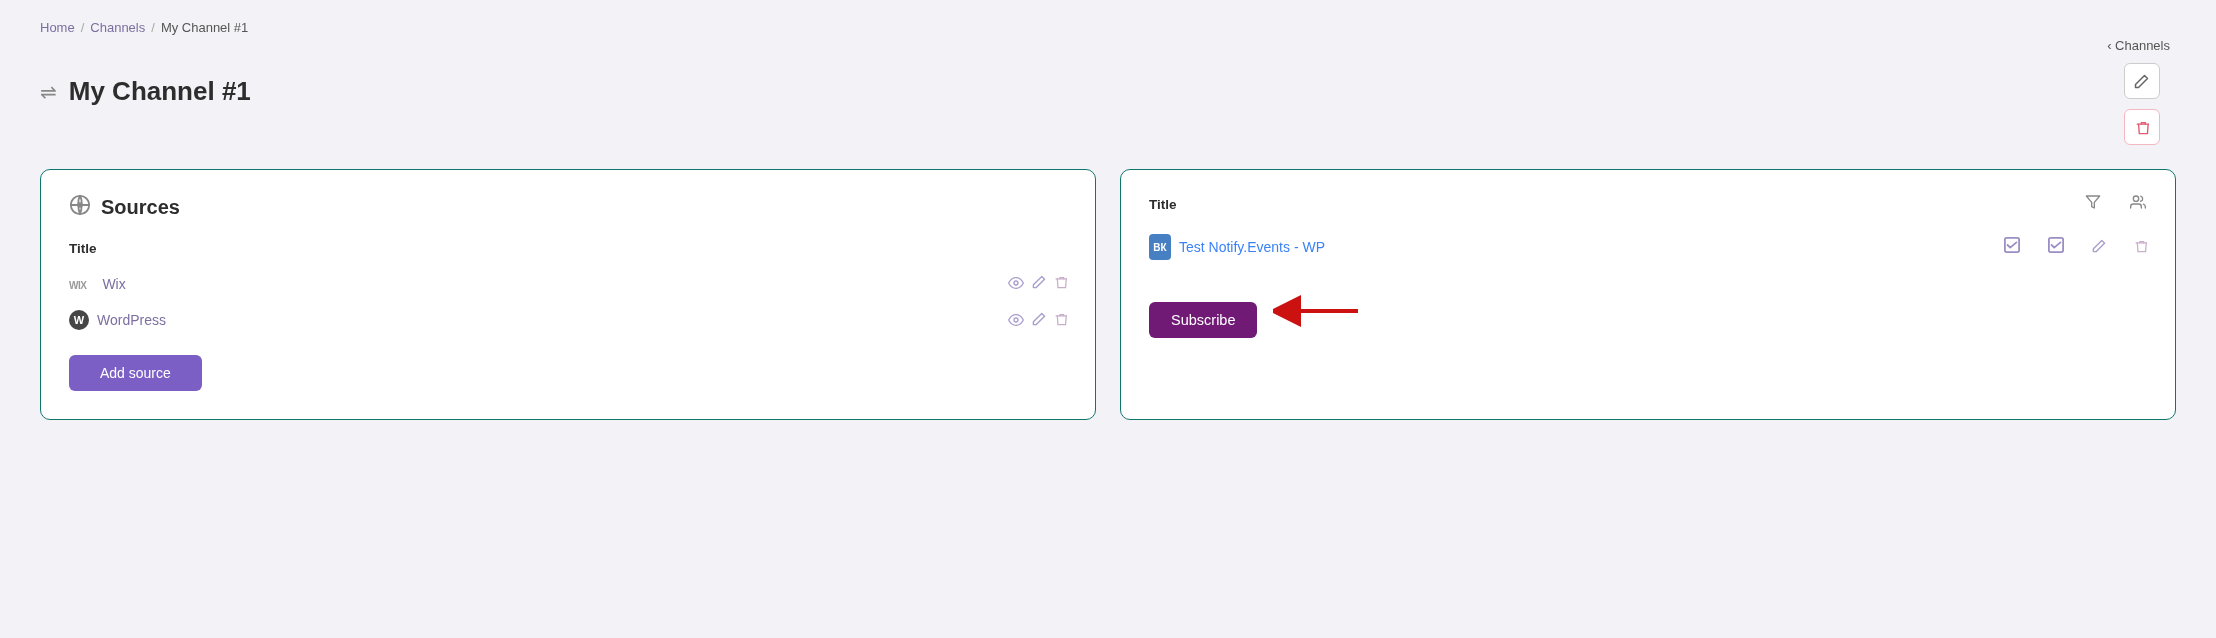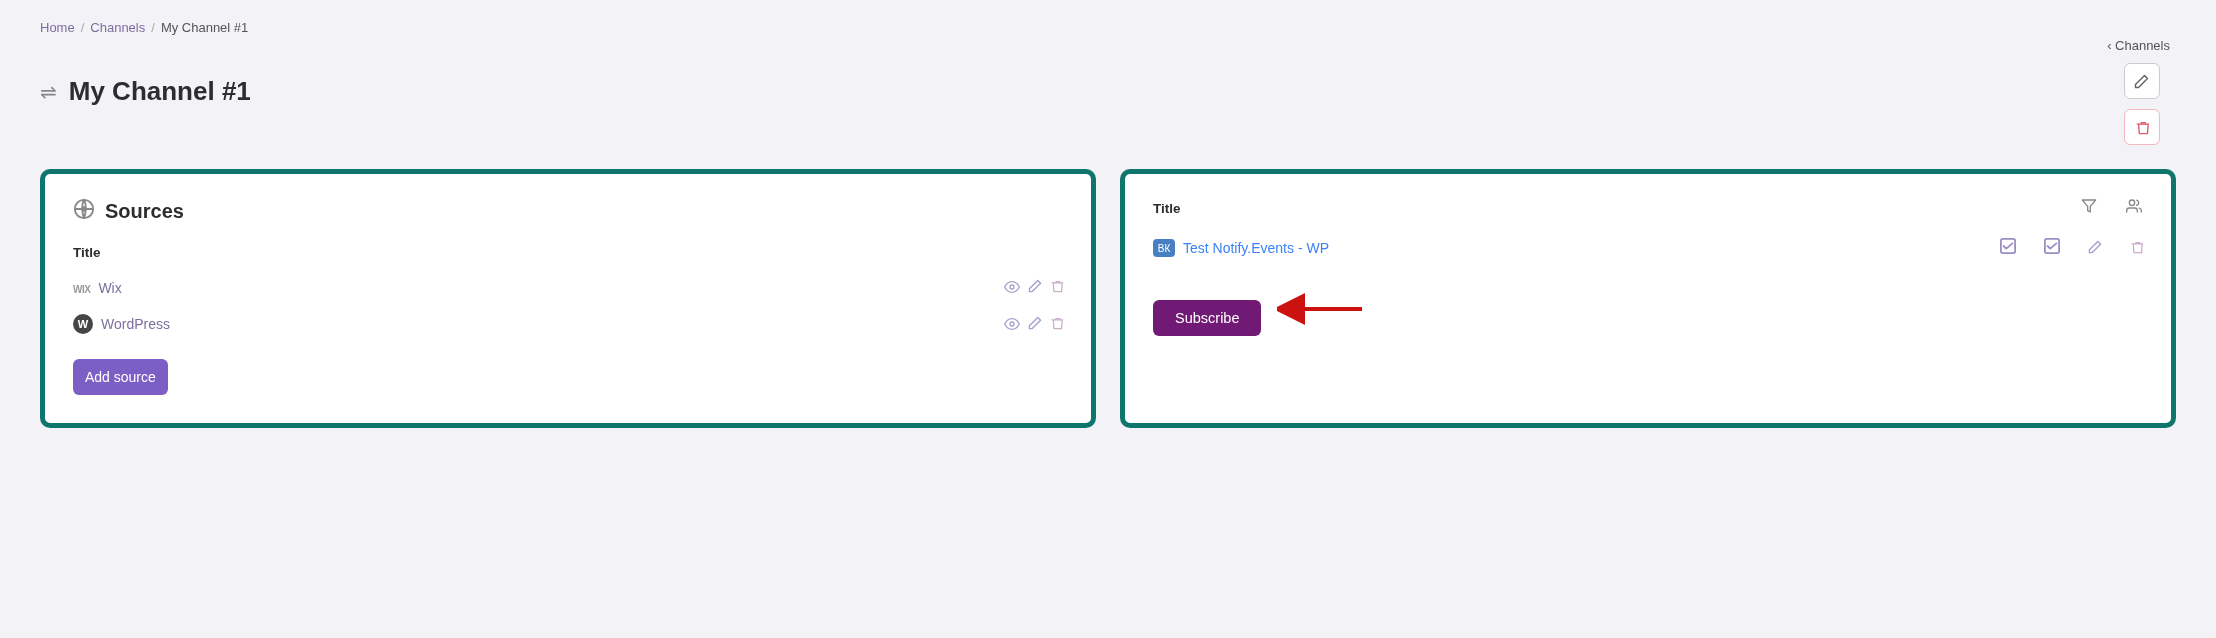--- a/index.html
+++ b/index.html
@@ -85,21 +85,21 @@
     .content-grid {
       display: grid;
       grid-template-columns: 1fr 1fr;
       gap: 24px;
     }
 
     
     .card {
       background: #fff;
       border-radius: 10px;
-      border: 5px solid #0f766e;
+      border: 1px solid #0f766e;
       padding: 24px 28px 28px 28px;
     }
 
     .card-header {
       display: flex;
       align-items: center;
       gap: 10px;
       margin-bottom: 20px;
     }
     .card-header-icon {
@@ -147,21 +147,21 @@
       opacity: 0.85;
     }
     .action-icon.trash { color: #c0a0c0; }
 
     
     .btn-primary {
       background: #7c5fc4;
       color: #fff;
       border: none;
       border-radius: 6px;
-      padding: 10px 12px;
+      padding: 10px 31px;
       font-size: 14px;
       font-weight: 500;
       cursor: pointer;
       margin-top: 16px;
     }
 
     
     .recipients-header-row {
       display: flex;
       align-items: center;
@@ -293,21 +293,21 @@
       <table class="data-table">
         <thead>
           <tr>
             <th>Title</th>
             <th></th>
           </tr>
         </thead>
         <tbody id="sources-tbody">
         <tr>
       <td style="padding: 9px 0;">
-        <div style="display:flex;align-items:center;gap:8px;">
+        <div style="display:flex;align-items:center;gap:16px;">
           <span><span style="font-size:10px;font-weight:700;color:#999;letter-spacing:-0.5px;">WIX</span></span>
           <a href="#" style="color:#7c6fa0;text-decoration:none;font-size:14px;">Wix</a>
         </div>
       </td>
       <td style="padding:9px 0;">
         <div class="row-actions">
           <span class="action-icon" title="View">
             <svg width="16" height="12" viewBox="0 0 24 18" fill="none" stroke="#9b8ec4" stroke-width="2" stroke-linecap="round" stroke-linejoin="round">
               <path d="M1 9s4-8 11-8 11 8 11 8-4 8-11 8-11-8-11-8z"></path>
               <circle cx="12" cy="9" r="3"></circle>
@@ -381,21 +381,21 @@
               <path d="M23 21v-2a4 4 0 0 0-3-3.87"></path>
               <path d="M16 3.13a4 4 0 0 1 0 7.75"></path>
             </svg>
           </span>
         </div>
       </div>
 
       <div id="recipients-tbody">
           <div class="recipient-row">
       <div class="recipient-name">
-        <span class="vk-icon" style="background:#4680c2;border-radius:4px;color:#fff;font-size:10px;font-weight:400;width:22px;height:18px;display:inline-flex;align-items:center;justify-content:center;">ВК</span>
+        <span class="vk-icon" style="background:#4680c2;border-radius:4px;color:#fff;font-size:10px;font-weight:700;width:22px;height:26px;display:inline-flex;align-items:center;justify-content:center;">ВК</span>
         <a href="#" style="color:#3b82f6;text-decoration:none;font-size:14px;">Test Notify.Events - WP</a>
       </div>
       <div class="recipient-actions">
         <span class="checkbox-icon">
           <svg width="16" height="16" viewBox="0 0 18 18" fill="none" stroke="#9b8ec4" stroke-width="2" stroke-linecap="round" stroke-linejoin="round">
             <rect x="1" y="1" width="16" height="16" rx="2"></rect>
             <polyline points="4 9 7 12 14 6"></polyline>
           </svg>
         </span>
         <span class="checkbox-icon">

